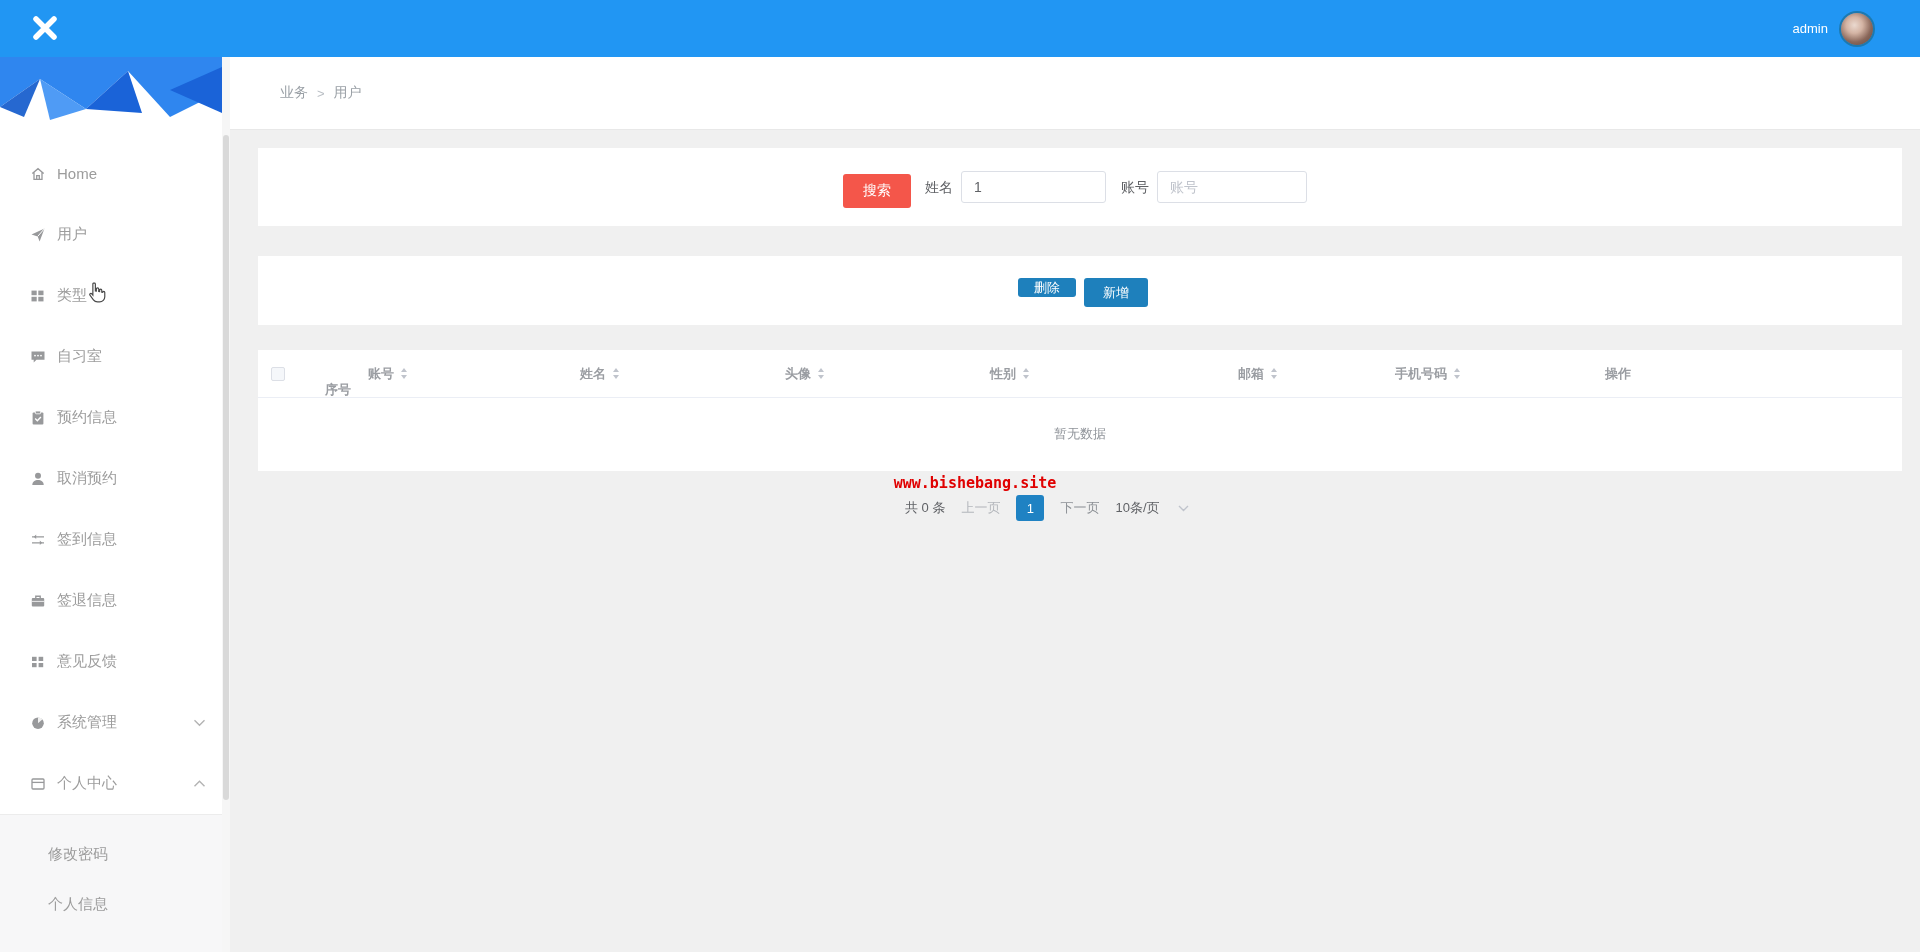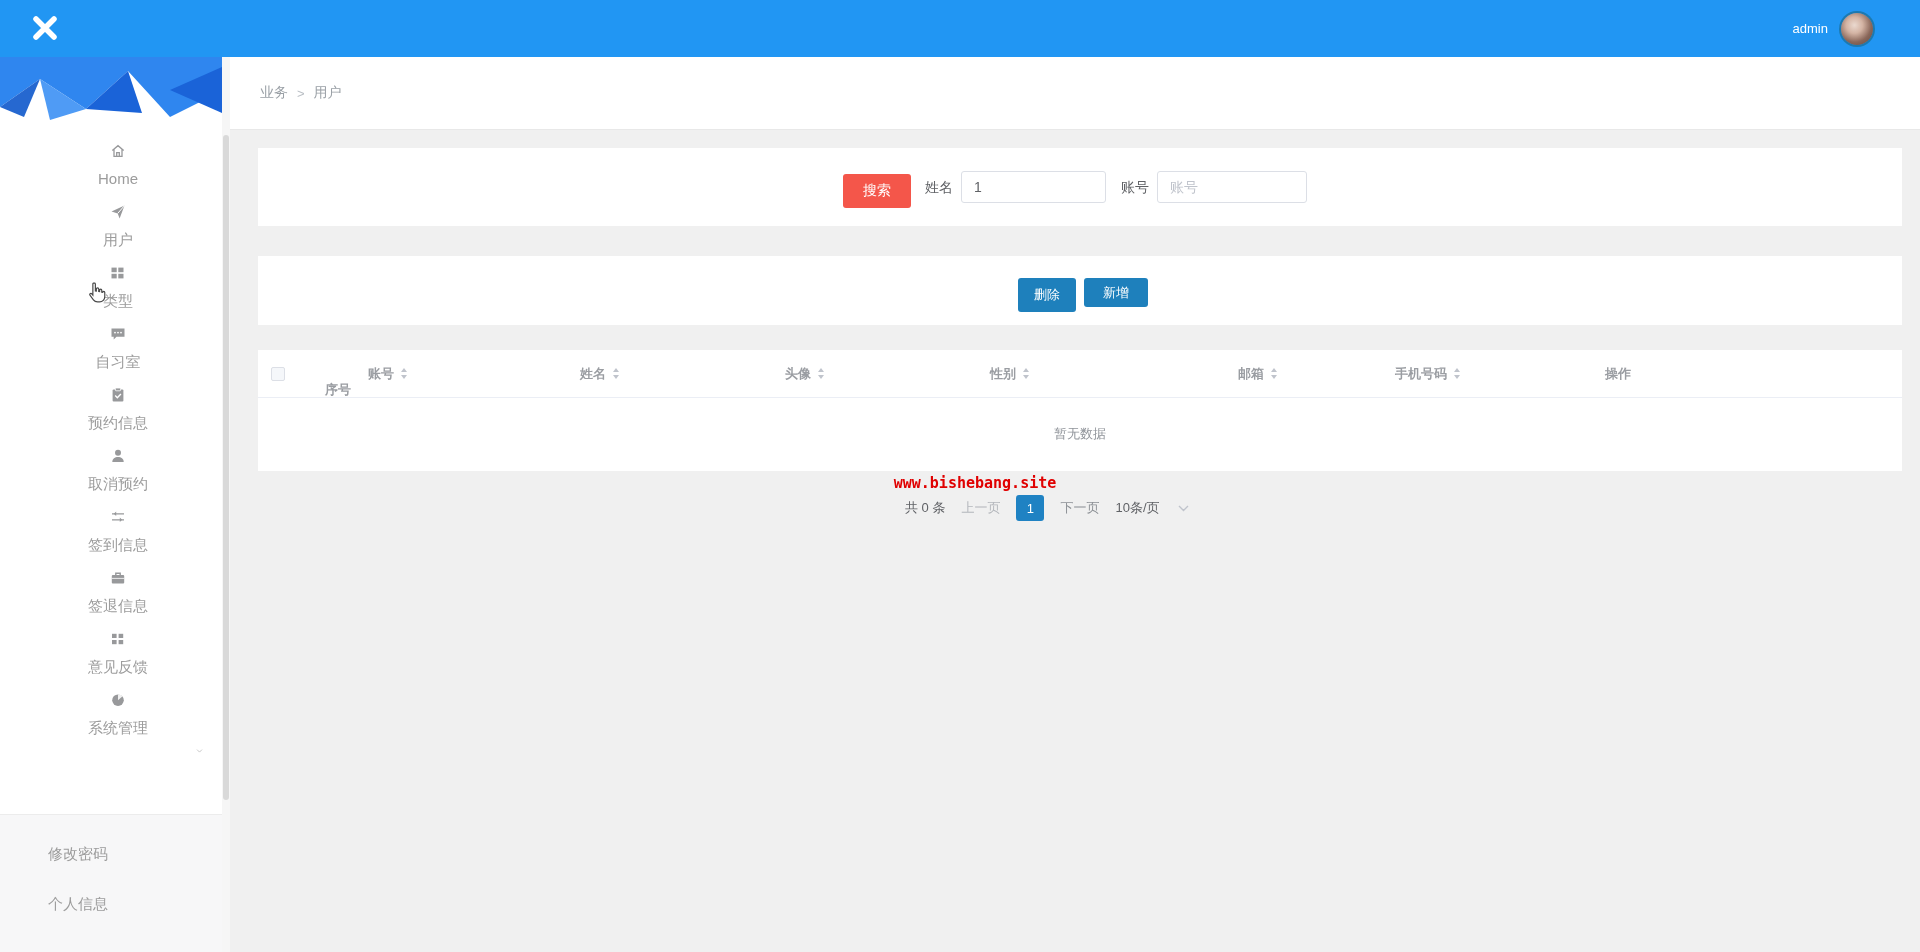--- a/index.html
+++ b/index.html
@@ -16,53 +16,53 @@
   .user-area { position:absolute; right:47px; top:0; height:57px; display:flex; align-items:center; gap:13px; }
   .user-name { color:#fff; font-size:13px; }
   .avatar { width:32px; height:32px; border-radius:50%;
     background: radial-gradient(circle at 42% 38%, #ead9cf 0%, #d4b4a4 30%, #8a675a 62%, #5d4437 100%);
     box-shadow: 0 0 0 2px rgba(23,86,96,.45); }
   
   .sidebar { position:absolute; left:0; top:57px; width:222px; bottom:0; background:#fff; z-index:20; }
   .side-banner { position:absolute; left:0; top:0; width:222px; height:73px; }
   .menu { position:absolute; left:0; top:86px; right:0; }
   .menu-item { height:61px; display:flex; align-items:center; gap:11px;
-    padding:0 16px 0 30px; font-size:15px; color:#9c9c9c; cursor:pointer;flex-direction:column; }
+    padding:0 16px 0 30px; font-size:15px; color:#9c9c9c; cursor:pointer; }
   .menu-item .mi-icon { width:16px; height:16px; color:#98999b; flex:0 0 16px; }
   .menu-item .chev { margin-left:auto; color:#b3b3b3; }
   .submenu { position:absolute; left:0; top:757px; right:0; bottom:0;
     background:#f7f7f8; border-top:1px solid #ececec; padding-top:14px;padding-left:18px; }
   .submenu-item { height:50px; line-height:50px; padding-left:30px; font-size:15px; color:#9c9c9c; cursor:pointer; }
   .side-scroll { position:absolute; left:222px; top:57px; width:8px; bottom:0; background:#f6f6f6; z-index:25; }
   .side-thumb { position:absolute; left:1px; top:78px; width:6px; height:665px; background:#d9d9d9; border-radius:3px; }
   .hand-cursor { position:absolute; left:84px; top:280px; width:26px; height:26px; z-index:60; pointer-events:none; }
   
   .main { position:absolute; left:230px; top:57px; right:0; bottom:0; background:#f0f0f0; }
   .breadcrumb-bar { position:absolute; left:0; top:0; right:0; height:73px; background:#fff;
     border-bottom:1px solid #e8e8e8; display:flex; align-items:center; padding-left:30px; }
-  .breadcrumb { font-size:14px; color:#9aa0a6; display:flex; gap:9px; align-items:center; }
+  .breadcrumb { font-size:14px; color:#9aa0a6; display:flex; gap:9px; align-items:center;margin-left:20px; }
   .breadcrumb .sep { color:#b9bec4; font-size:13px; }
   .card { position:absolute; left:28px; width:1644px; background:#fff; }
   .card-search { top:91px;  height:78px; }
   .card-actions { top:199px; height:69px; }
   .card-table { top:293px; height:121px; }
   
   .btn { display:inline-flex; align-items:center; justify-content:center;
     border:none; border-radius:3px; color:#fff; cursor:pointer; font-family:inherit; }
   .btn-search { position:absolute; left:585px; top:26px; width:68px; height:34px; background:#f4564a; font-size:14px; }
   .fld-label { position:absolute; top:0; height:78px; line-height:78px; font-size:14px; color:#606266; }
   .lbl-name { left:667px; }
   .lbl-account { left:863px; }
   .inp { position:absolute; top:23px; height:32px; border:1px solid #dcdfe6; border-radius:3px;
     padding:0 12px; font-size:14px; color:#606266; outline:none; font-family:inherit; background:#fff; }
   .inp::placeholder { color:#c0c4cc; }
   .inp-name { left:703px; width:145px; }
   .inp-account { left:899px; width:150px; }
   
-  .btn-delete { position:absolute; left:760px; top:22px; width:58px; height:34px; background:#1e80bc; font-size:13px; }
+  .btn-delete { position:absolute; left:760px; top:22px; width:58px; height:19px; background:#1e80bc; font-size:13px; }
   .btn-add    { position:absolute; left:826px; top:22px; width:64px; height:29px; background:#1e80bc; font-size:13px; }
   
   .thead { display:flex; align-items:center; height:48px; border-bottom:1px solid #ebeef5; }
   .th { display:flex; align-items:center; font-size:13px; font-weight:700; color:#9a9da2; }
   .th-check { width:52px; padding-left:13px; }
   .th-index { width:58px; padding-left:15px;margin-top:32px; }
   .th-account { width:212px; } .th-name { width:205px; } .th-photo { width:205px; }
   .th-gender { width:200px; } .th-email { width:205px;padding-left:48px; } .th-phone { width:210px; }
   .th-ops { flex:1; }
   .checkbox { width:14px; height:14px; border:1px solid #dcdfe6; border-radius:2px; background:#f5f7fa; cursor:pointer; }
@@ -198,20 +198,30 @@
         <svg class="mi-icon" viewBox="0 0 16 16">
           <circle cx="8" cy="8.2" r="5.8" fill="currentColor"></circle>
           <path d="M8 8.2 L12.6 4.2 A5.8 5.8 0 0 0 8 2.4 Z" fill="#fff" opacity=".85"></path>
         </svg>
         <span>系统管理</span>
         <svg class="chev" width="13" height="8" viewBox="0 0 13 8">
           <path d="M1.5 1.2 L6.5 6.2 L11.5 1.2" stroke="currentColor" stroke-width="1.4" fill="none"></path>
         </svg>
       </div>
 
+      <div class="menu-item">
+        <svg class="mi-icon" viewBox="0 0 16 16">
+          <rect x="2" y="3" width="12" height="10" rx="1" stroke="currentColor" stroke-width="1.3" fill="none"></rect>
+          <path d="M2 6.4 h12" stroke="currentColor" stroke-width="1.3"></path>
+        </svg>
+        <span>个人中心</span>
+        <svg class="chev" width="13" height="8" viewBox="0 0 13 8">
+          <path d="M1.5 6.2 L6.5 1.2 L11.5 6.2" stroke="currentColor" stroke-width="1.4" fill="none"></path>
+        </svg>
+      </div>
     </div>
 
     <div class="submenu">
       <div class="submenu-item">修改密码</div>
       <div class="submenu-item">个人信息</div>
     </div>
   </div>
 
   <div class="side-scroll">
     <div class="side-thumb"></div>

